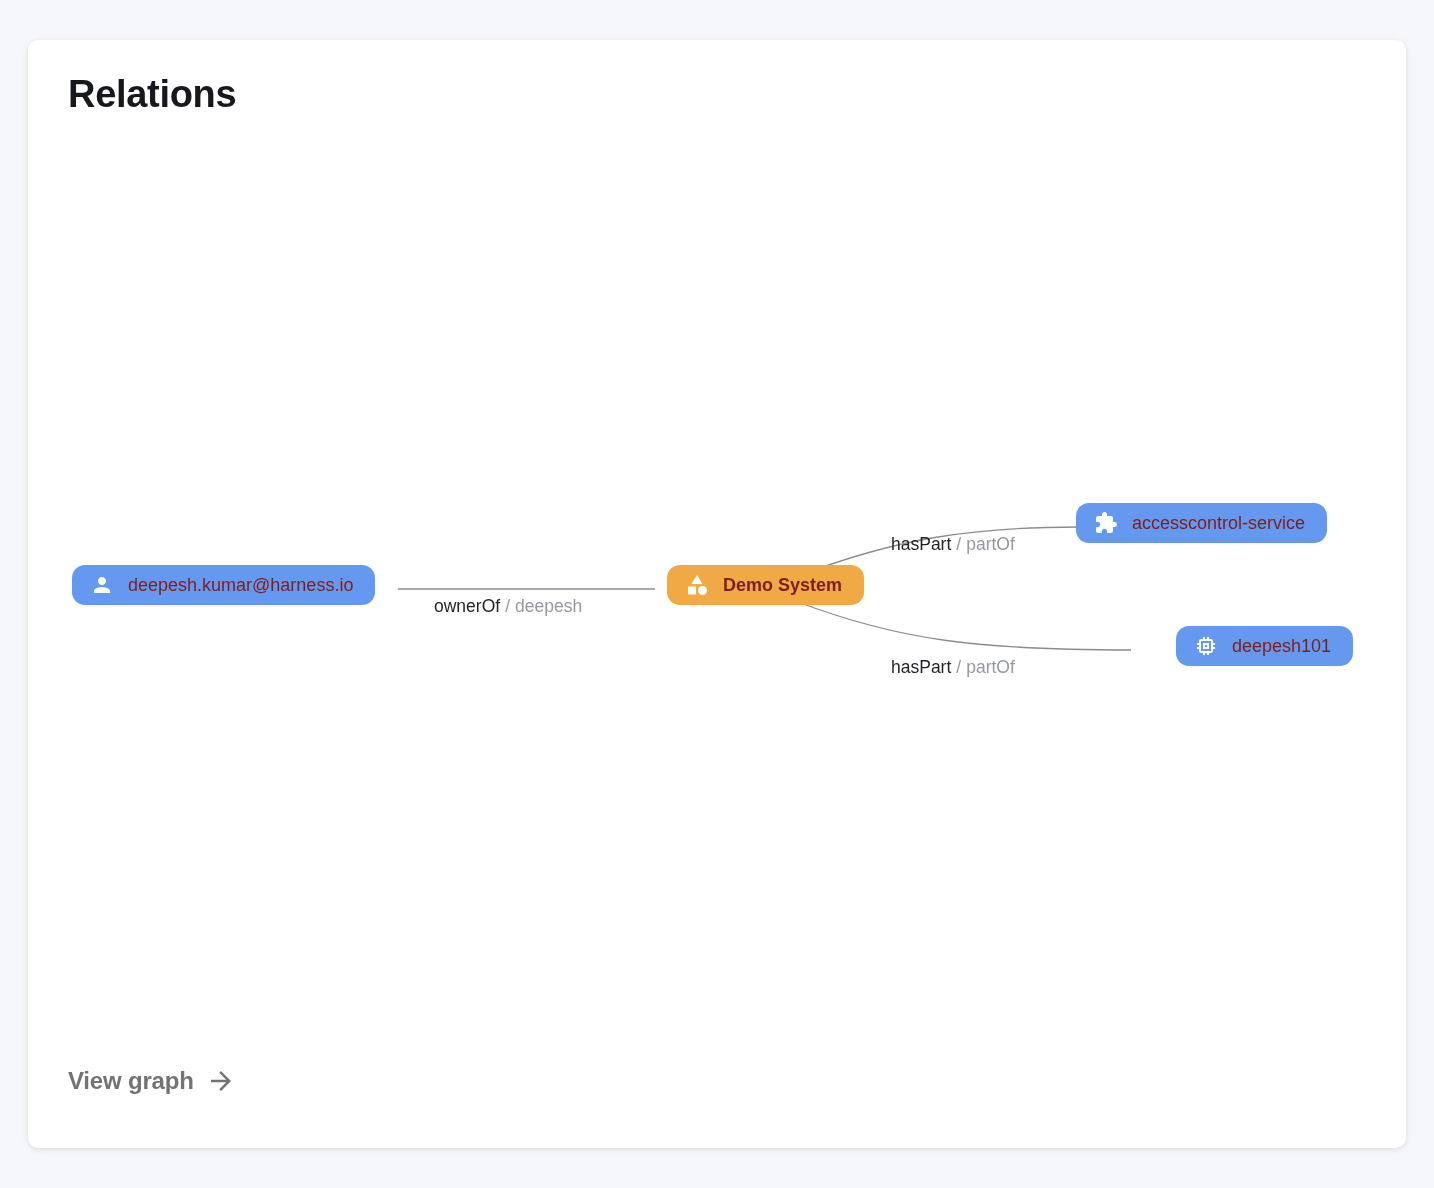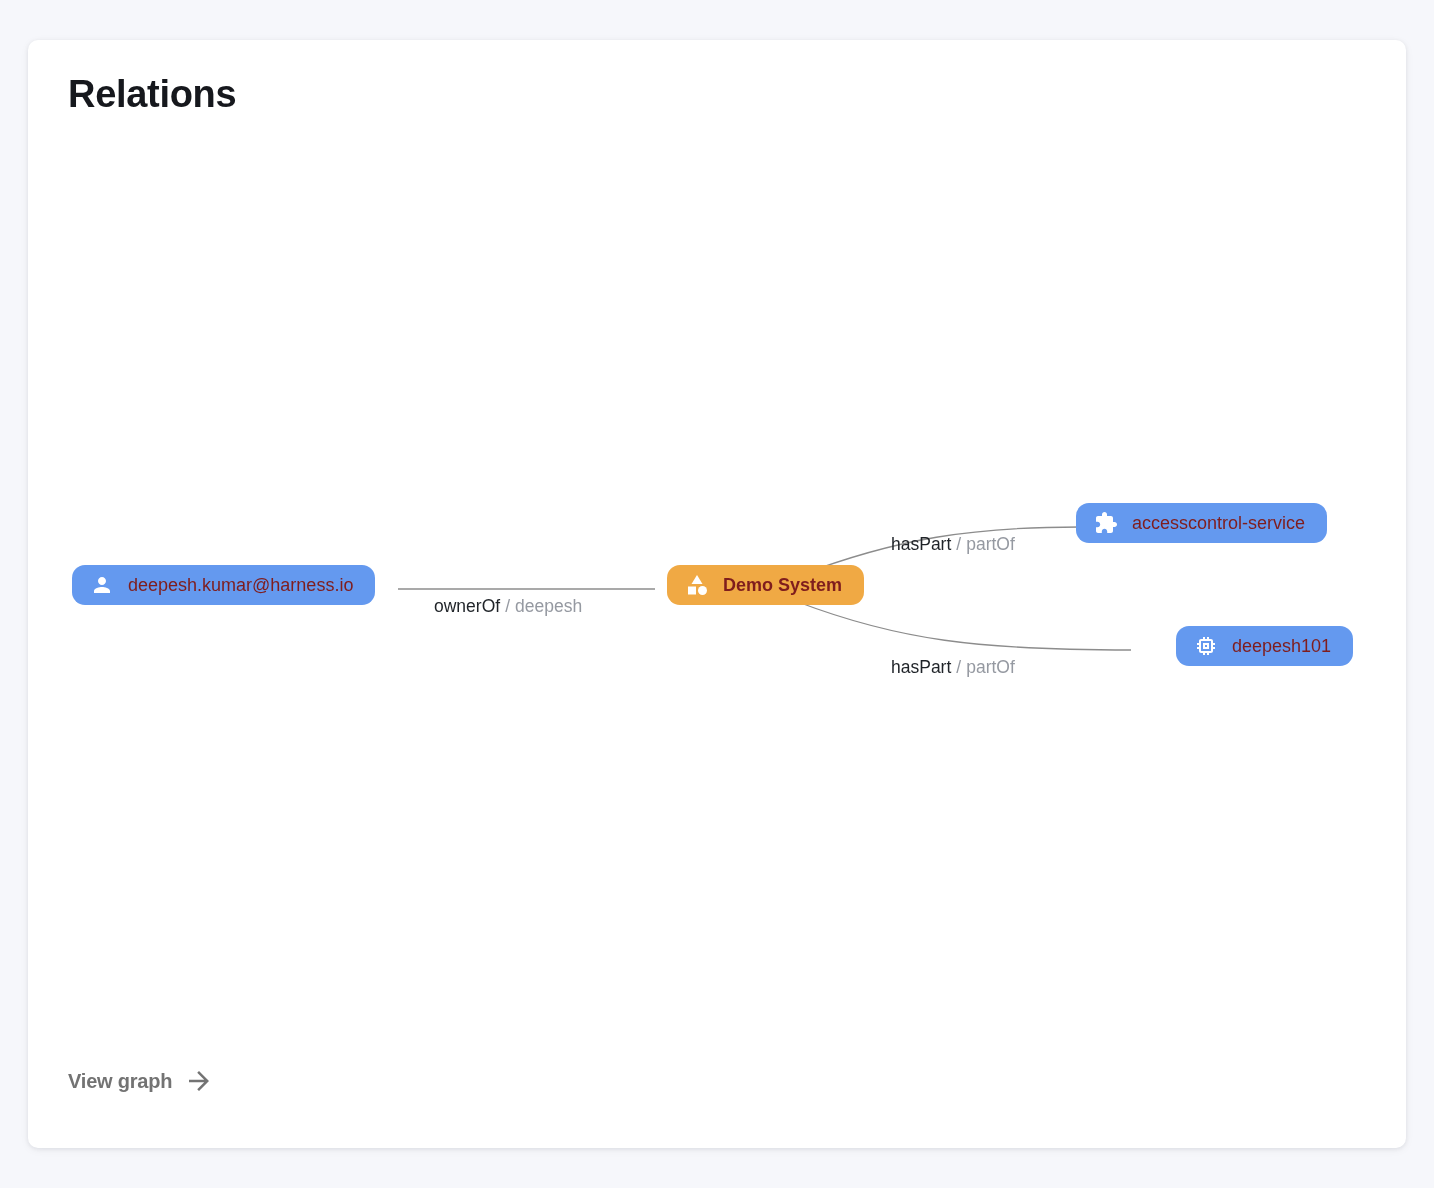--- a/index.html
+++ b/index.html
@@ -53,21 +53,21 @@
     white-space: nowrap;
   }
   .edge-label .lbl-primary { color: #1f2328; }
   .edge-label .lbl-sep, .edge-label .lbl-secondary { color: #9599a1; }
   .view-graph {
     position: absolute;
     left: 40px; top: 1026px;
     display: inline-flex;
     align-items: center;
     gap: 12px;
-    font-size: 20px;
+    font-size: 24px;
     font-weight: 700;
     color: #737373;
     cursor: pointer;
     letter-spacing: -0.2px;
   }
   .view-graph svg { display: block; }
 </style>
 </head>
 <body>
 

